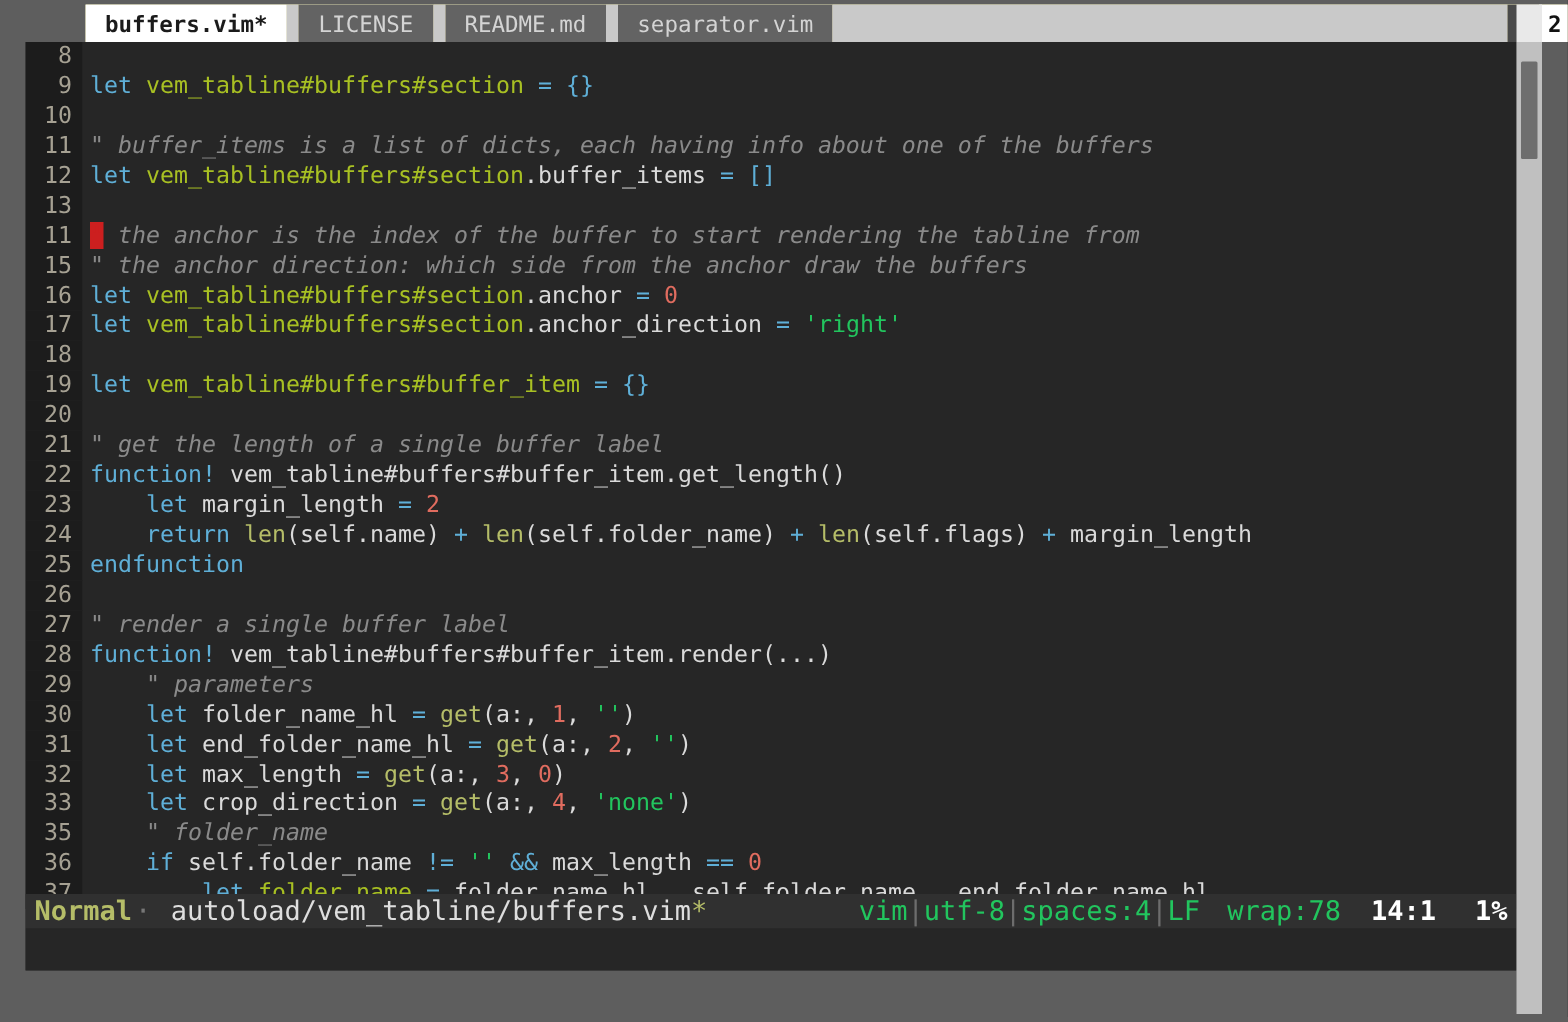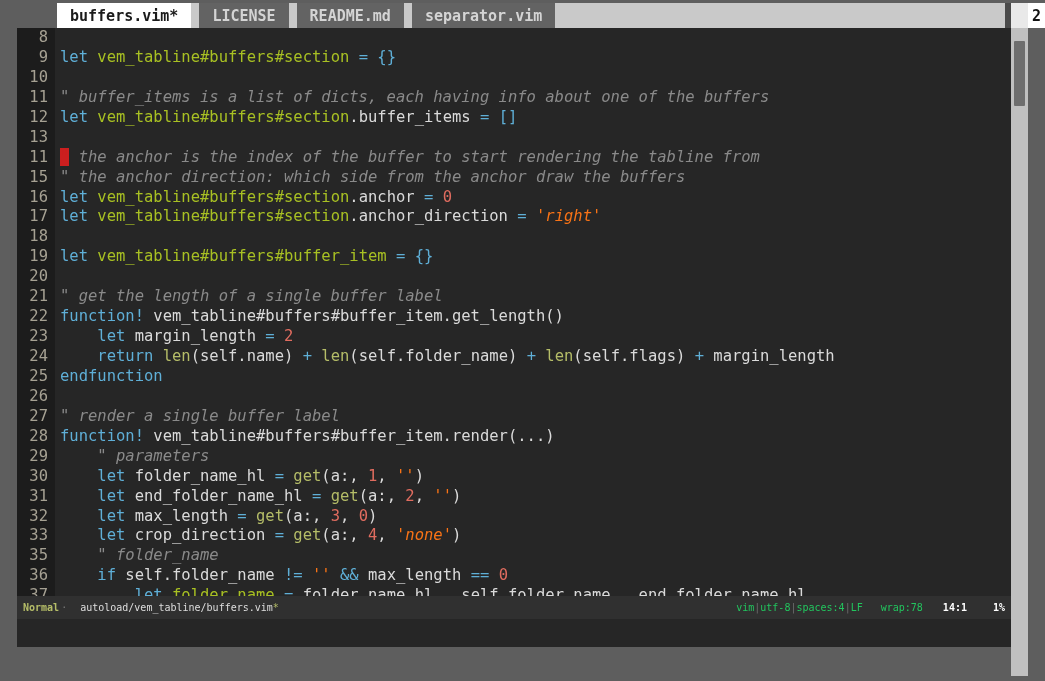--- a/index.html
+++ b/index.html
@@ -36,21 +36,20 @@
     font-size: 15px;
     overflow: hidden;
     margin-left: 40px;
   }
   .tab {
     display: flex;
     align-items: center;
     padding: 0 13px;
     white-space: nowrap;
     letter-spacing: 0px;
-    font-weight: bold;
   }
   .tab.active {
     background: #ffffff;
     color: #1b1b1b;
     font-weight: bold;
   }
   .tab.inactive {
     background: #636363;
     color: #d4d4d4;
   }
@@ -122,41 +121,41 @@
     color: #d0d0d0;
     background: #262626;
     overflow: hidden;
   }
 
   
   .kw   { color: #5fafd7; text-align: center; }
   .ident{ color: #a8c023; }
   .fn   { color: #b5bd68; }
   .num  { color: #e06c5f; }
-  .str  { color: #f97316; font-style: italic; }
+  .str  { color: #22c55e; }
   .com  { color: #8a8a8a; font-style: italic; }
   .op   { color: #5fafd7; }
   .plain{ color: #dadada; }
   .cursor {
     background: #cc1f1f;
     color: #cc1f1f;
   }
 
   
   #statusline {
     position: absolute;
     left: 0;
     bottom: 28px;
     width: 100%;
     height: 23px;
     line-height: 23px;
     background: #303030;
     display: flex;
     align-items: center;
-    font-size: 10px;
+    font-size: 18px;
     box-sizing: border-box;
     padding: 0 4px;
     white-space: nowrap;
   }
   #sl-mode {
     color: #b5bd68;
     font-weight: bold;
     padding-left: 2px;
   }
   #sl-sep { color: #777; padding: 0 2px; }

